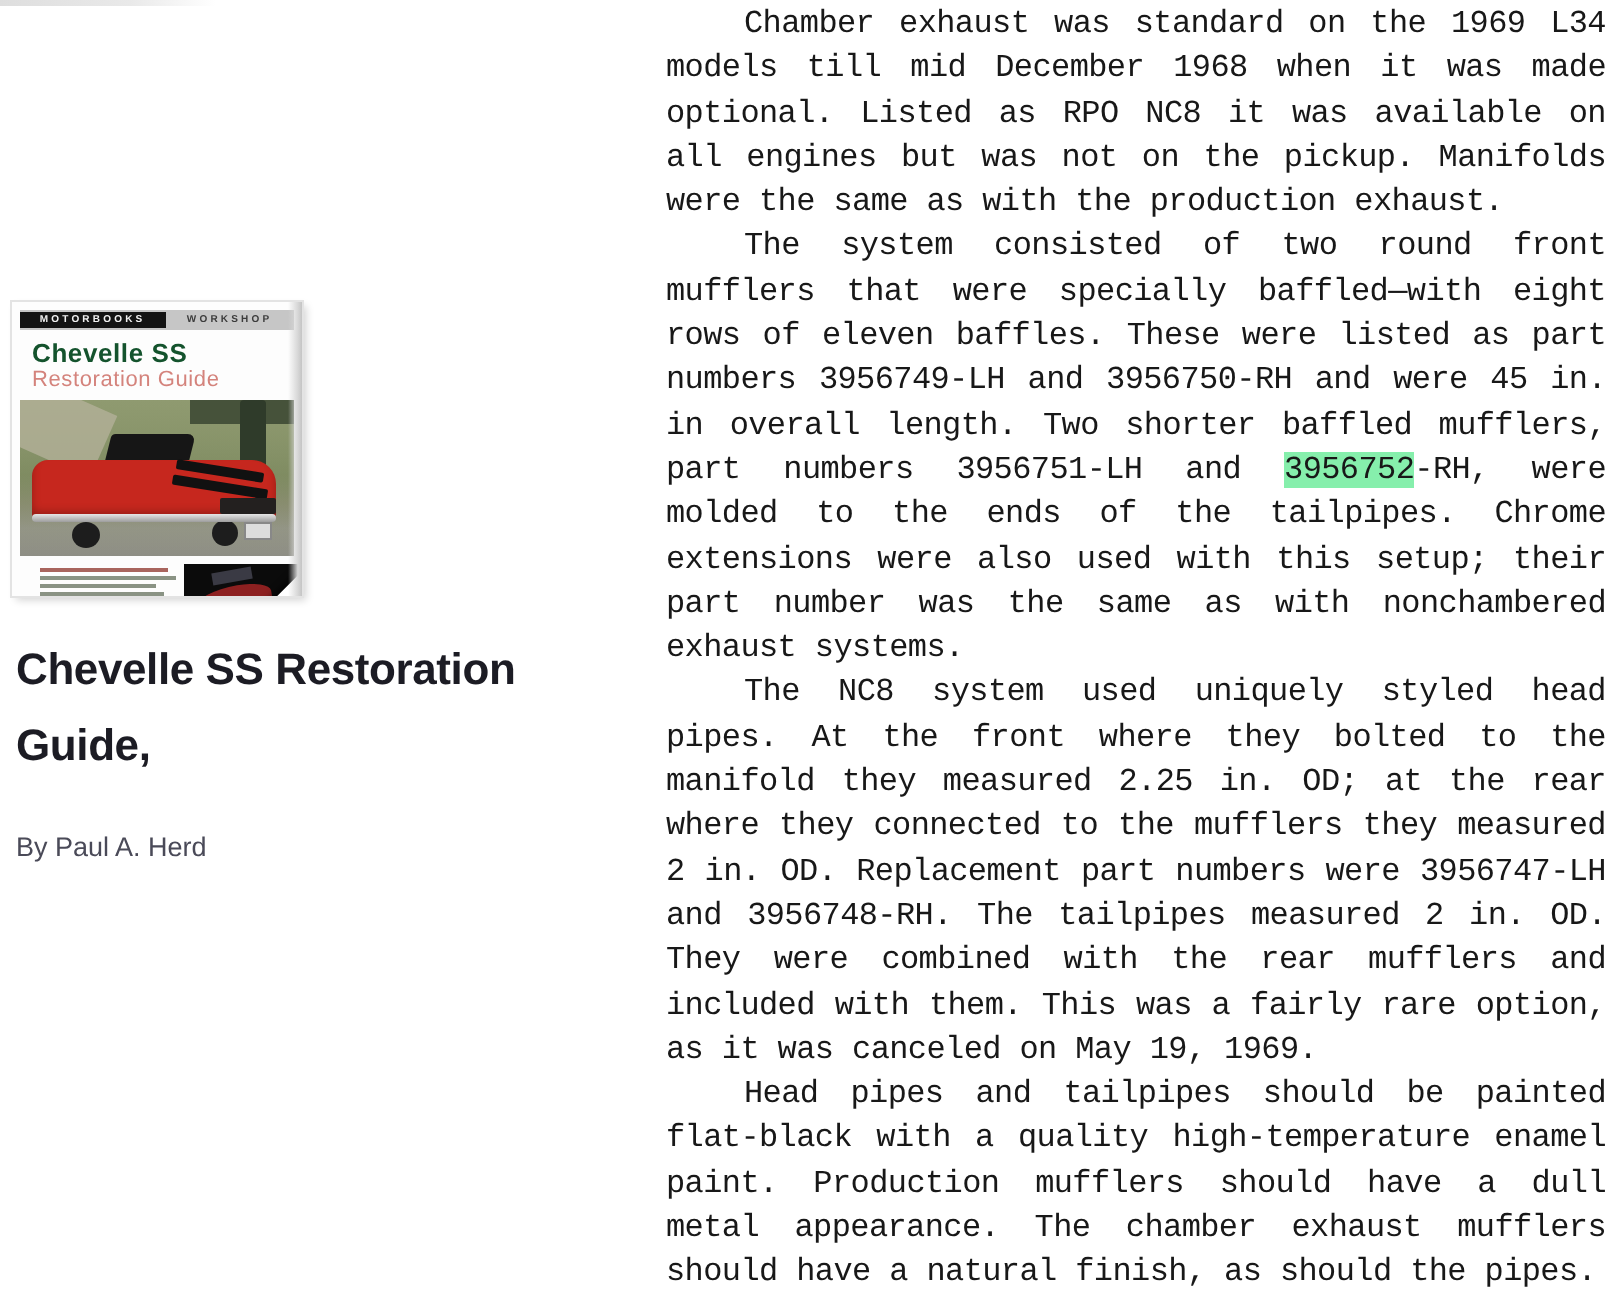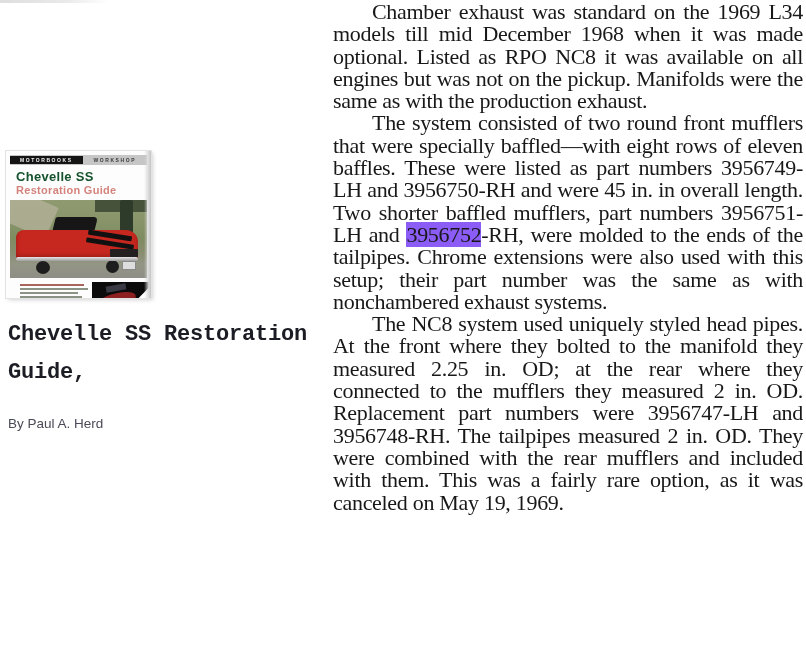--- a/index.html
+++ b/index.html
@@ -38,21 +38,21 @@
   .cover-banner .banner-gray{
     color:#3c3c3c;height:8px;flex:1;
     font-size:5px;line-height:8px;letter-spacing:1.6px;text-align:center;
     font-weight:bold;overflow:hidden;white-space:nowrap;
   }
   .cover-title{
     margin:5px 0 0 10px;color:#14532d;font-weight:bold;font-size:13px;line-height:13px;
     letter-spacing:.3px;filter:blur(.2px);
   }
   .cover-subtitle{
-    margin:1px 0 0 10px;color:#d4837c;font-weight:bold;font-size:11px;line-height:12px;
+    margin:1px 0 0 10px;color:#d4837c;font-weight:normal;font-size:11px;line-height:12px;
     letter-spacing:.3px;filter:blur(.25px);
   }
   .cover-photo{
     position:relative;margin:4px 4px 0 4px;height:78px;overflow:hidden;
     background:linear-gradient(180deg,#8f9a70 0%,#72805300 100%),
                linear-gradient(180deg,#7c8a5e 0%,#6e7c52 48%,#85866e 66%,#94948a 82%,#8e8e85 100%);
     filter:blur(.3px);
   }
   .ph-path{position:absolute;left:-8px;top:-4px;width:52px;height:34px;background:#b3b098;
     transform:rotate(24deg);opacity:.8;}
@@ -85,35 +85,35 @@
     border-radius:60% 45% 10% 10%;transform:rotate(-10deg);}
   .cover-inset .inset-glass{position:absolute;left:14px;top:3px;width:20px;height:6px;background:#3a3a44;
     transform:rotate(-10deg);}
   .cover-inset .inset-curl{position:absolute;right:-10px;bottom:-12px;width:26px;height:26px;background:#fff;
     transform:rotate(45deg);box-shadow:-2px -2px 3px rgba(0,0,0,.55);}
 
   .listing-title{
     position:absolute;left:8px;top:316px;width:322px;
     color:#1c1c24;font-weight:bold;font-size:22px;line-height:38px;letter-spacing:-.2px;
   }
-  .listing-title span{display:block;font-family:Liberation Mono, monospace;}
+  .listing-title span{display:block;}
   .listing-byline{
     position:absolute;left:8px;top:389px;
     color:#4a4a58;font-size:13.5px;line-height:16px;margin-top:27px;
   }
 
   
   .article{
     position:absolute;left:333px;top:1px;width:470px;
-    font-family:Liberation Serif, serif;
-    font-size:22px;line-height:22.3px;letter-spacing:-.3px;
+    font-family:Liberation Mono, monospace;
+    font-size:16px;line-height:22.3px;letter-spacing:-.3px;
     color:#181818;text-align:justify;
   }
   .article p{margin:0;text-indent:39px;}
-  .article .hl{background:#8b5cf6;}
+  .article .hl{background:#86efac;}
 </style>
 </head>
 <body>
 
 <div class="faint-divider"></div>
 
 <div class="book-cover">
   <div class="cover-banner">
     <div class="banner-black">MOTORBOOKS</div>
     <div class="banner-gray">WORKSHOP</div>
@@ -153,13 +153,14 @@
 
 <h1 class="listing-title" style="margin:0;">
   <span>Chevelle SS Restoration Guide,</span>
 </h1>
 <div class="listing-byline">By Paul A. Herd</div>
 
 <div class="article">
   <p>Chamber exhaust was standard on the 1969 L34 models till mid December 1968 when it was made optional. Listed as RPO NC8 it was available on all engines but was not on the pickup. Manifolds were the same as with the production exhaust.</p>
   <p><span>The system consisted of two round front mufflers that were specially baffled—with eight rows of eleven baffles. These were listed as part numbers 3956749-LH and 3956750-RH and were 45 in. in overall length. Two shorter baffled mufflers, part numbers 3956751-LH and </span><span class="hl">3956752</span><span>-RH, were molded to the ends of the tailpipes. Chrome extensions were also used with this setup; their part number was the same as with nonchambered exhaust systems.</span></p>
   <p>The NC8 system used uniquely styled head pipes. At the front where they bolted to the manifold they measured 2.25 in. OD; at the rear where they connected to the mufflers they measured 2 in. OD. Replacement part numbers were 3956747-LH and 3956748-RH. The tailpipes measured 2 in. OD. They were combined with the rear mufflers and included with them. This was a fairly rare option, as it was canceled on May 19, 1969.</p>
+  <p>Head pipes and tailpipes should be painted flat-black with a quality high-temperature enamel paint. Production mufflers should have a dull metal appearance. The chamber exhaust mufflers should have a natural finish, as should the pipes.</p>
 </div>
 
 </body></html>

